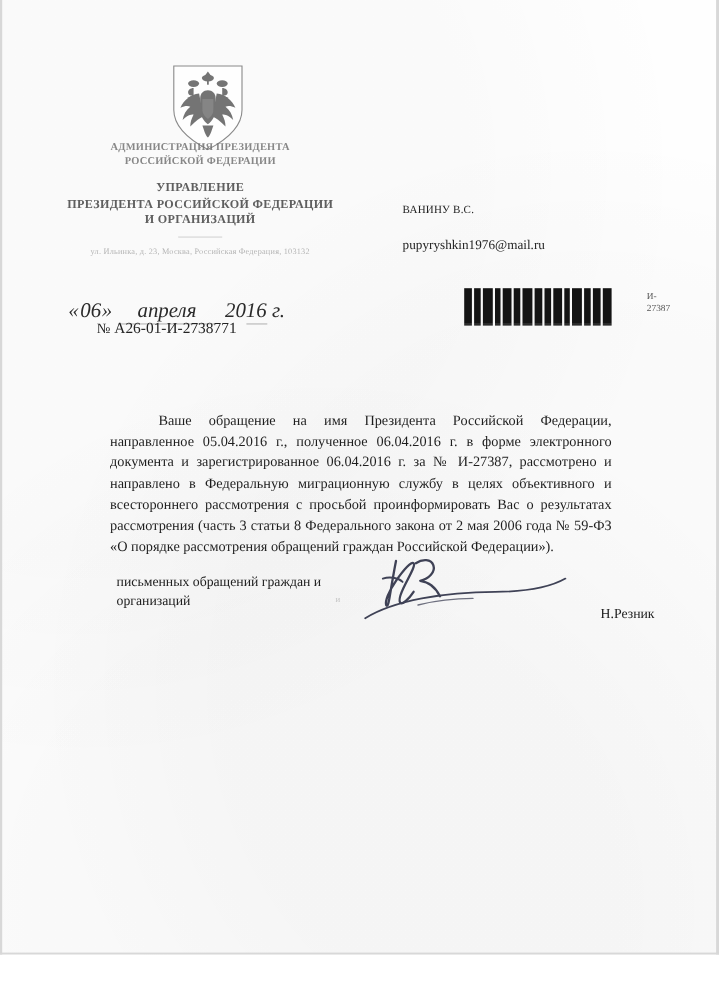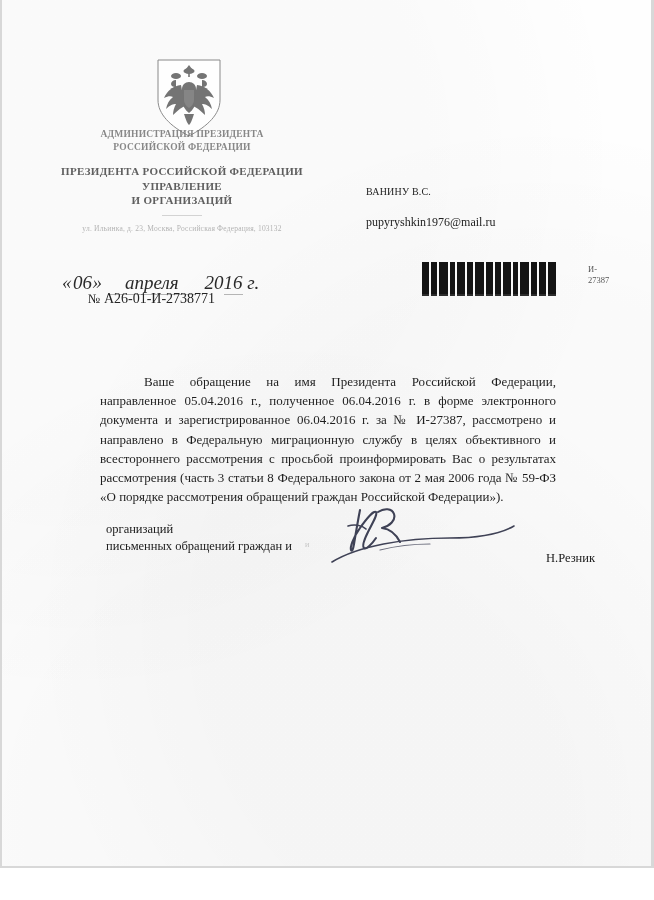--- a/index.html
+++ b/index.html
@@ -278,22 +278,22 @@
       </g>
     </svg>
   </div>
 
   <div id="letterhead">
     <div class="lh-admin">
       <div>АДМИНИСТРАЦИЯ ПРЕЗИДЕНТА</div>
       <div>РОССИЙСКОЙ ФЕДЕРАЦИИ</div>
     </div>
     <div class="lh-dept">
+      <div>УПРАВЛЕНИЕ</div>
       <div>ПРЕЗИДЕНТА РОССИЙСКОЙ ФЕДЕРАЦИИ</div>
-      <div>УПРАВЛЕНИЕ</div>
       <div>И ОРГАНИЗАЦИЙ</div>
     </div>
     <div class="lh-rule"></div>
     <div class="lh-address">ул. Ильинка, д. 23, Москва, Российская Федерация, 103132</div>
   </div>
 
   <div id="addressee">
     <div class="to-name">ВАНИНУ В.С.</div>
     <div class="to-email">pupyryshkin1976@mail.ru</div>
   </div>
@@ -330,22 +330,22 @@
       </div>
     <div id="barcode-label">
       <div>И-</div>
       <div>27387</div>
     </div>
   </div>
 
   <div id="body-text">Ваше обращение на имя Президента Российской Федерации, направленное 05.04.2016 г., полученное 06.04.2016 г. в форме электронного документа и зарегистрированное 06.04.2016 г. за № И-27387, рассмотрено и направлено в Федеральную миграционную службу в целях объективного и всестороннего рассмотрения с просьбой проинформировать Вас о результатах рассмотрения (часть 3 статьи 8 Федерального закона от 2 мая 2006 года № 59-ФЗ «О порядке рассмотрения обращений граждан Российской Федерации»).</div>
 
   <div id="sig-title">
+    <div>письменных обращений граждан и</div>
     <div>организаций</div>
-    <div>письменных обращений граждан и</div>
   </div>
 
   <div id="sig-mark">
     <svg viewBox="0 0 230 78" width="230" height="78" aria-hidden="true">
       <g fill="none" stroke="#2c2f45" stroke-linecap="round" stroke-linejoin="round">
         <path d="M42 12 C40 22 38 34 36 46 C35 52 34 54 33 52 C32 49 35 40 42 30 C49 20 56 12 58 14 C60 16 54 26 50 34 C46 42 44 48 46 50 C48 52 54 46 58 40" stroke-width="2.1"></path>
         <path d="M60 14 C66 10 74 10 76 16 C78 22 72 28 64 30 C72 31 78 36 82 44" stroke-width="2.1"></path>
         <path d="M30 28 C36 26 44 27 48 31" stroke-width="1.7"></path>
         <path d="M14 64 C40 48 86 40 132 40 C162 40 182 36 196 28" stroke-width="1.6"></path>
         <path d="M62 52 C78 48 96 46 112 46" stroke-width="1.2" opacity=".75"></path>

